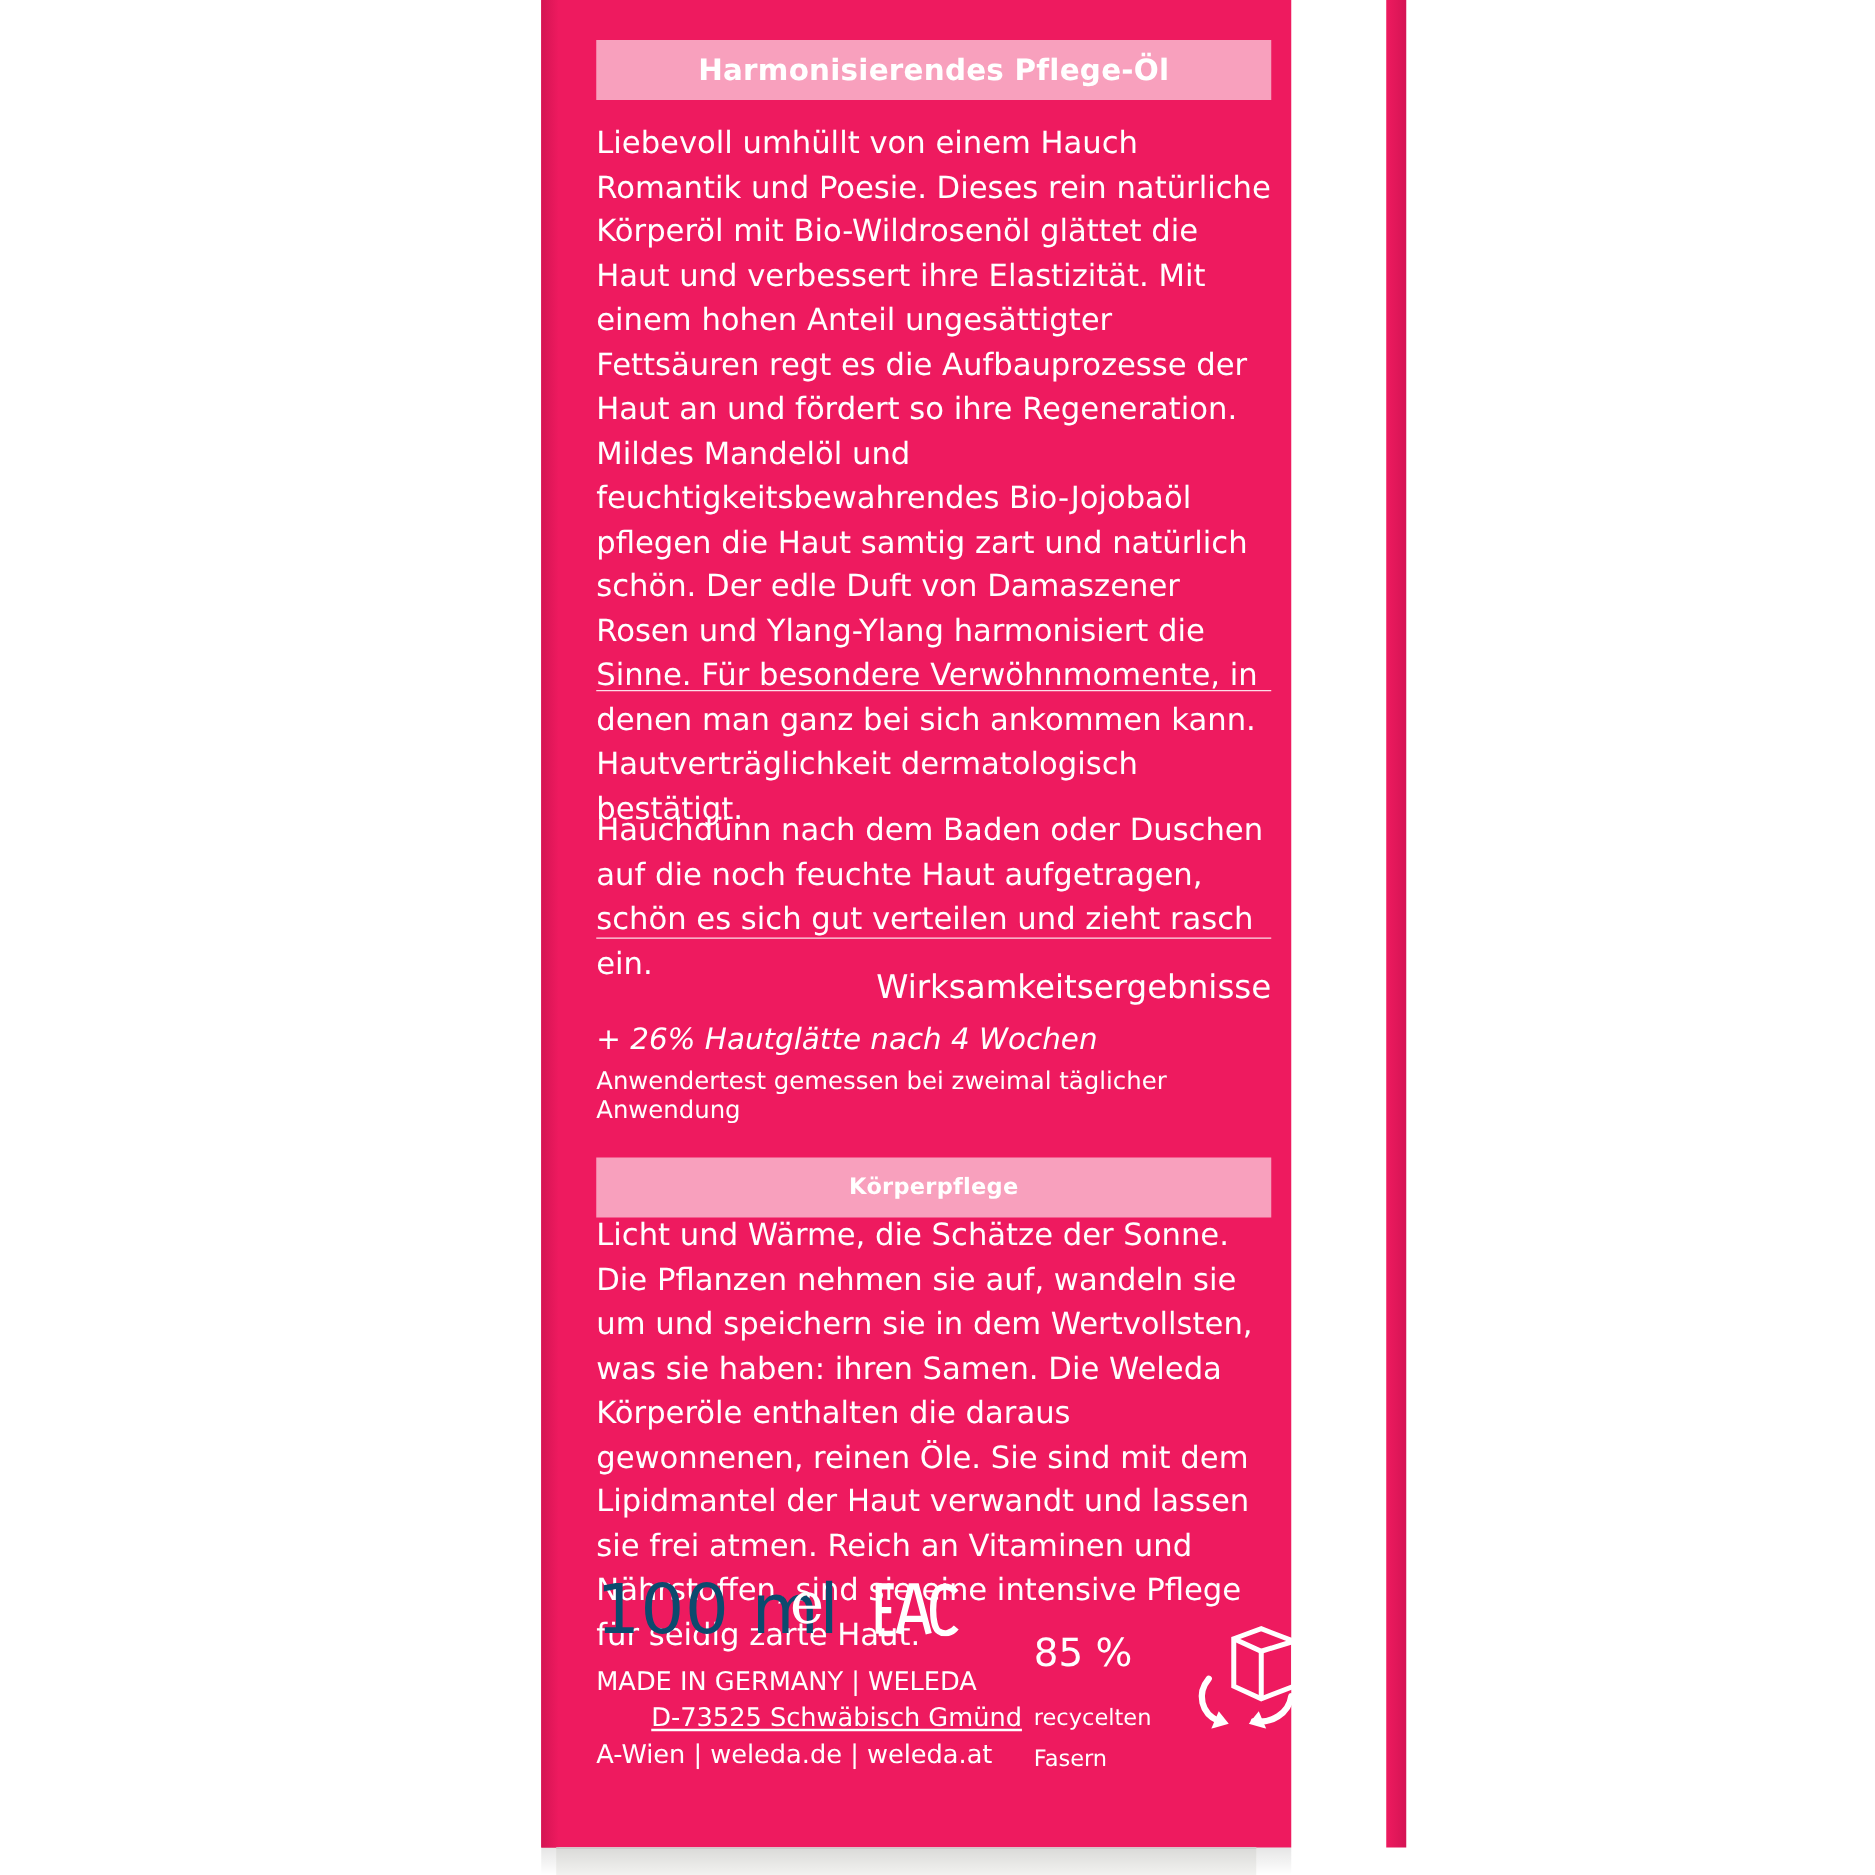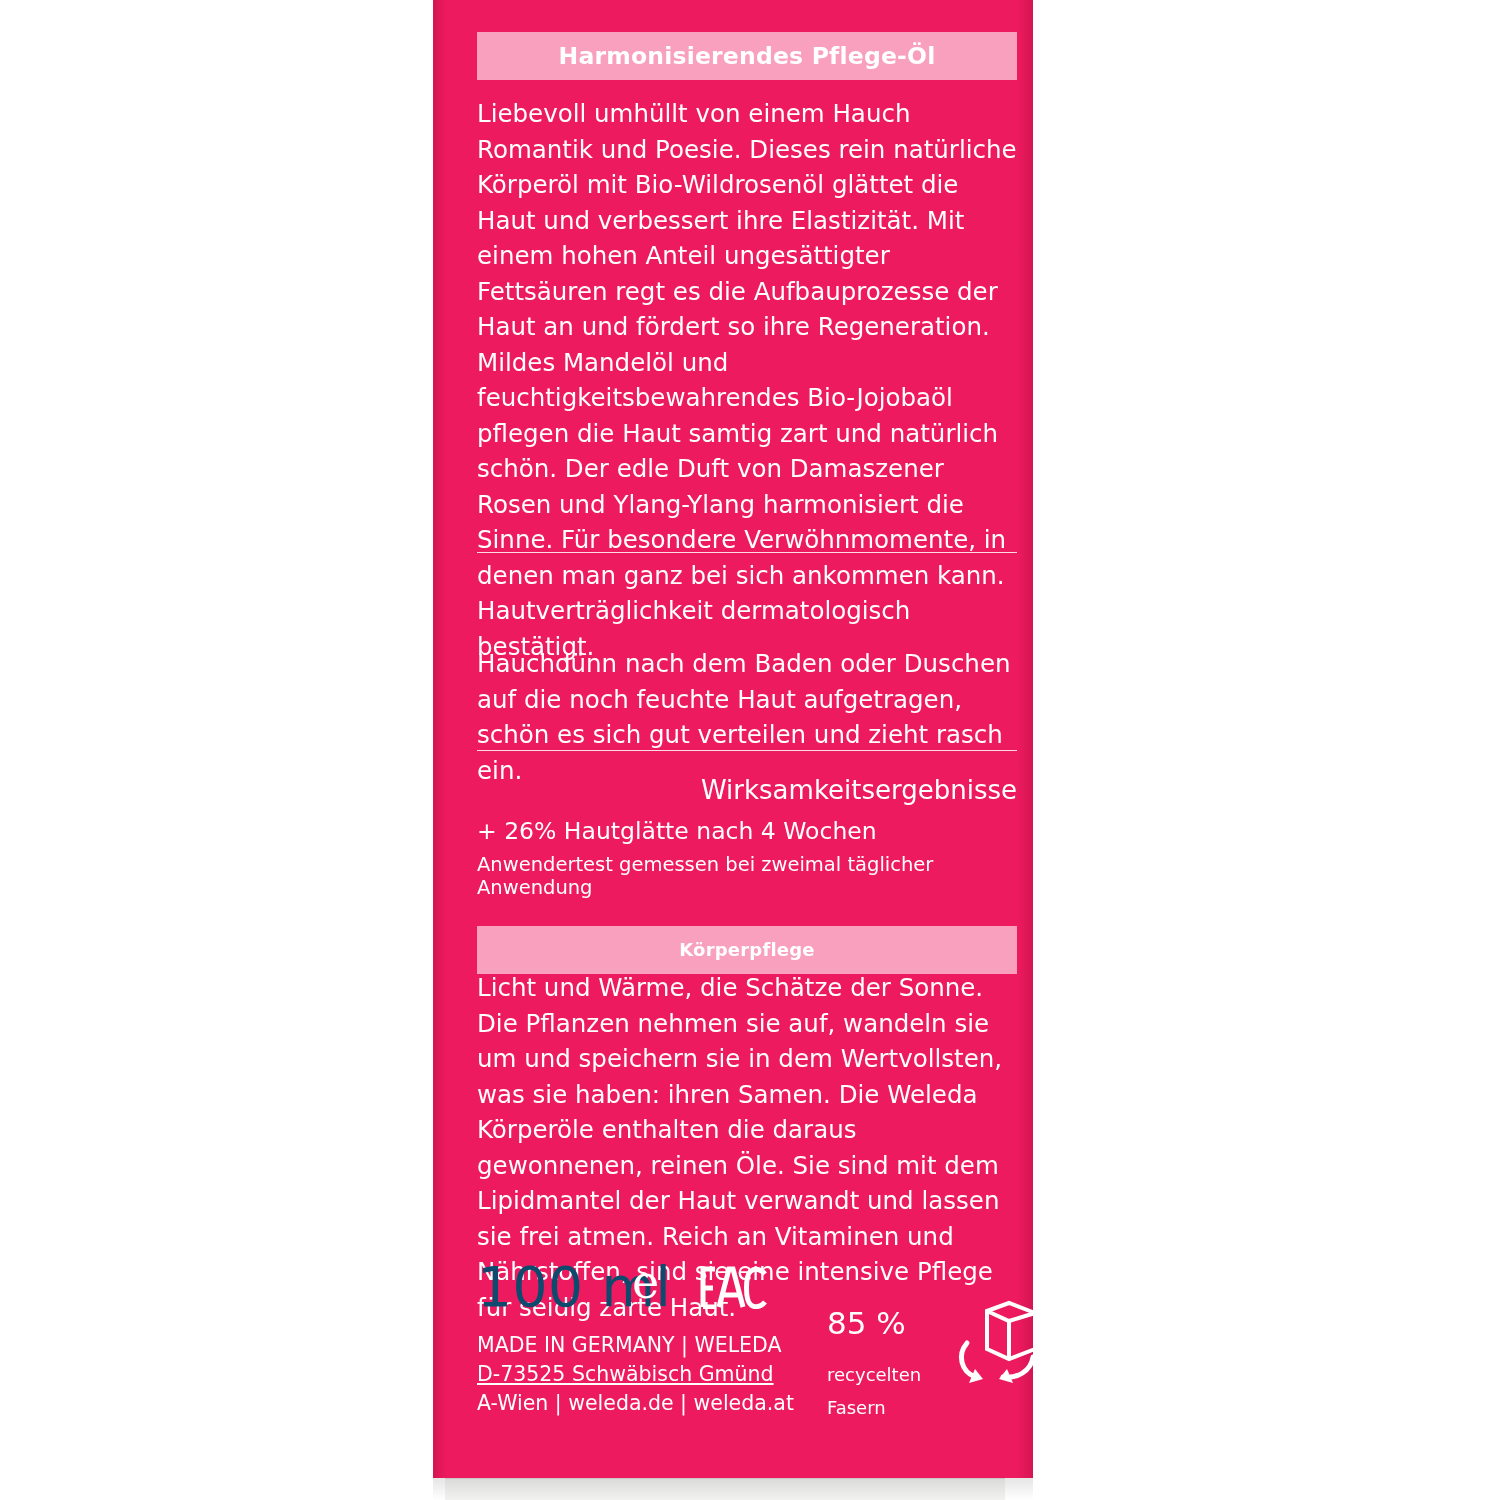--- a/index.html
+++ b/index.html
@@ -13,21 +13,21 @@
     font-family: "DejaVu Sans", sans-serif;
     overflow: hidden;
     position: relative;
   }
 
   
   #package {
     position: absolute;
     left: 433px;
     top: 0px;
-    width: 600px;
+    width: 692px;
     height: 1500px;
   }
 
   .panel-main {
     position: absolute;
     left: 0;
     top: 0;
     width: 600px;
     height: 1478px;
     background: #ee1a5f;
@@ -161,20 +161,21 @@
     font-size: 26px;
     color: #ffffff;
   }
   .eff-line1 {
     position: absolute;
     left: 0px;
     top: 817px;
     width: 540px;
     font-size: 23.5px;
     color: #ffffff;
+    font-style: italic;
   }
   .eff-line2 {
     position: absolute;
     left: 0px;
     top: 853px;
     width: 545px;
     font-size: 19.5px;
     color: #ffffff;
   }
 
@@ -223,21 +224,21 @@
     height: 44px;
   }
   .address {
     position: absolute;
     left: 0px;
     top: 76px;
     font-size: 20.5px;
     line-height: 29px;
     color: #ffffff;
   }
-  .address .u { text-decoration: underline; }
+  .address .u { text-decoration: underline; margin-left: 44px; }
 
   .recycle-block {
     position: absolute;
     left: 350px;
     top: 0px;
     width: 200px;
     height: 140px;
   }
   .recycle-l1 {
     position: absolute;

